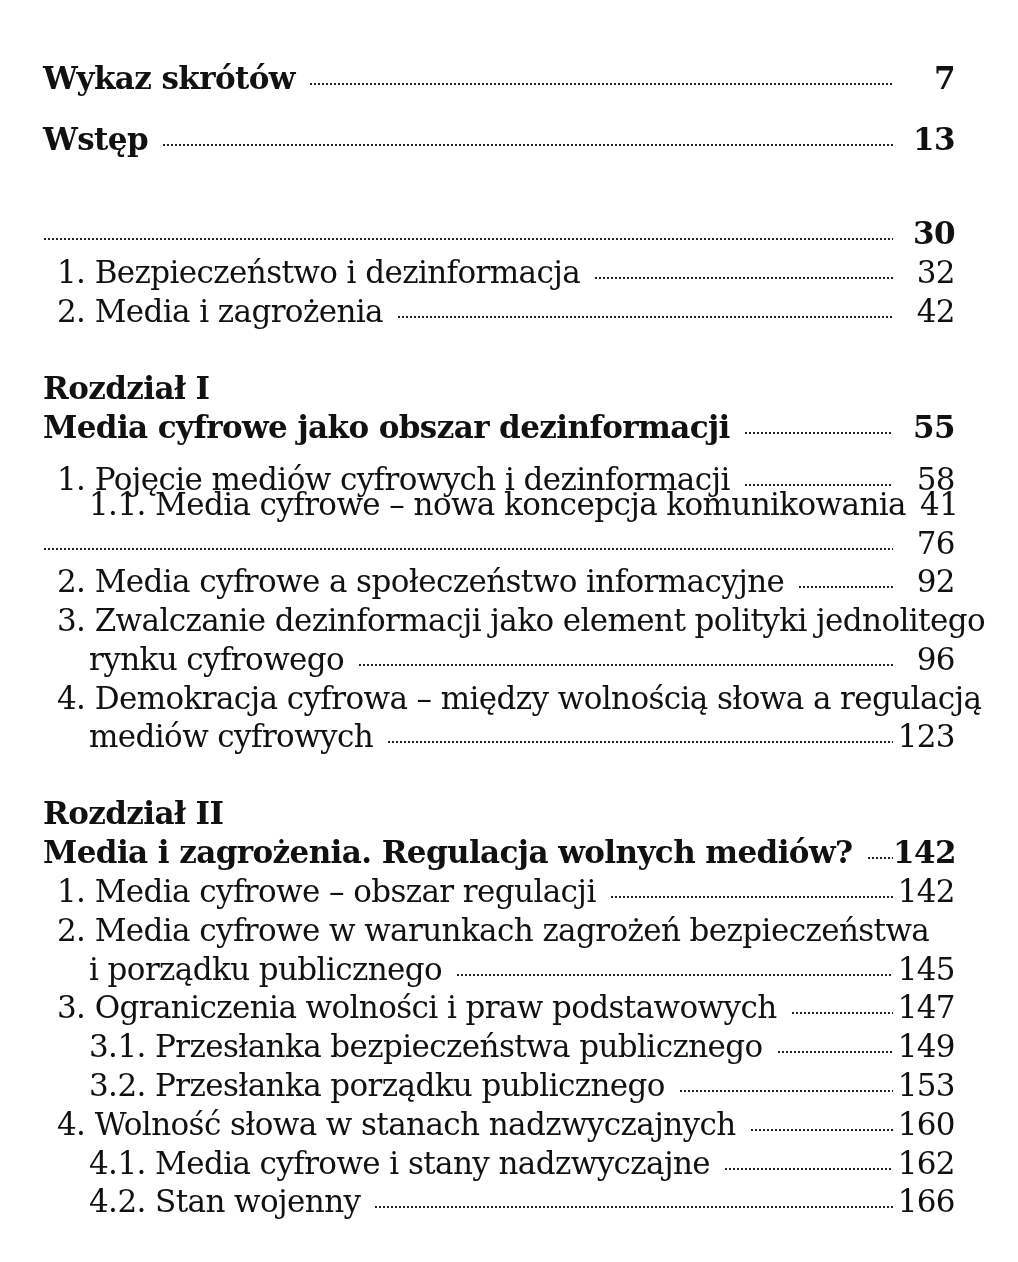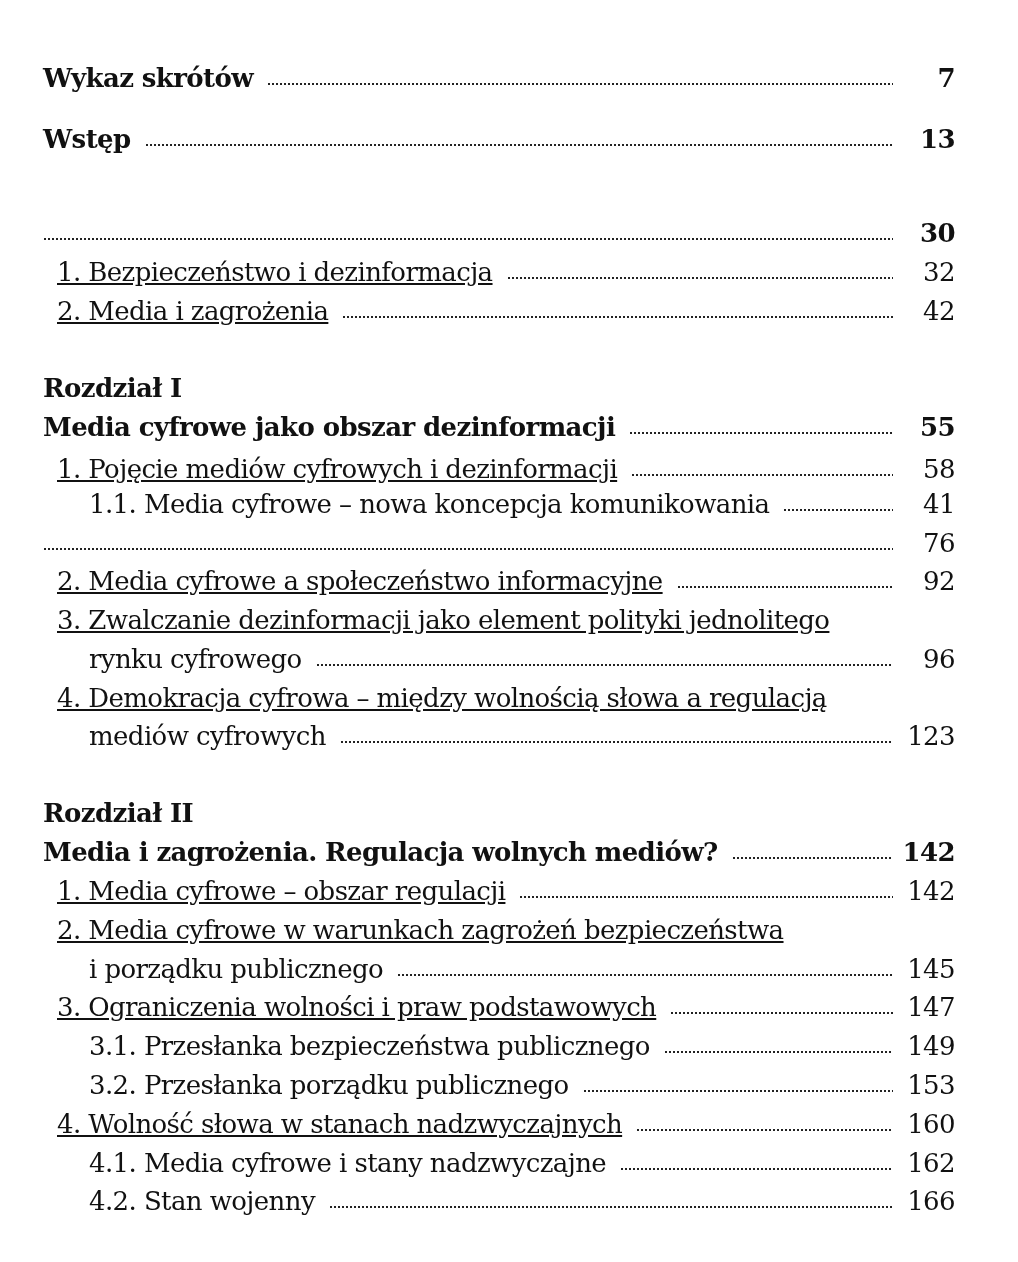--- a/index.html
+++ b/index.html
@@ -4,33 +4,33 @@
 <style>
   html, body { margin: 0; padding: 0; background: #ffffff; }
   body {
     width: 1018px; height: 1262px; position: relative; overflow: hidden;
     font-family: "DejaVu Serif", "Liberation Serif", serif;
     color: #111111;
   }
   .page { position: absolute; left: 43px; top: 0; width: 912px; }
   .row {
     position: absolute; left: 0; width: 912px; height: 38px;
-    display: flex; align-items: flex-end; font-size: 26px; line-height: 30px;
+    display: flex; align-items: flex-end; font-size: 31px; line-height: 30px;
     letter-spacing: -0.6px;
   }
   .row.bold { font-weight: bold; }
   .row .label { white-space: nowrap; padding-right: 14px; }
   .row .dots {
     flex: 1; height: 6px; margin-bottom: 6px;
     background-image: radial-gradient(circle, #222 0.9px, transparent 1.2px);
     background-size: 4px 4px; background-repeat: repeat-x; background-position: left center;
   }
   .row .page-num { width: 62px; text-align: right; white-space: nowrap; }
   .lvl0 { padding-left: 0; }
-  .lvl1 .label { padding-left: 14px; text-decoration: underline; }
+  .lvl1 .label { padding-left: 14px; }
   .lvl2 .label { padding-left: 46px; }
 </style>
 </head>
 <body>
 
 <div class="page">
   <div class="row bold lvl0" style="top:55px">
       <span class="label">Wykaz skrótów</span>
       <span class="dots"></span>
       <span class="page-num">7</span>
@@ -56,21 +56,21 @@
     </div>
 
   <div class="row bold lvl0 nodots" style="top:365px">
       <span class="label">Rozdział I</span>
     </div>
   <div class="row bold lvl0" style="top:404px">
       <span class="label">Media cyfrowe jako obszar dezinformacji</span>
       <span class="dots"></span>
       <span class="page-num">55</span>
     </div>
-  <div class="row lvl1" style="top:446px">
+  <div class="row lvl1" style="top:456px">
       <span class="label">1. Pojęcie mediów cyfrowych i dezinformacji</span>
       <span class="dots"></span>
       <span class="page-num">58</span>
     </div>
   <div class="row lvl2" style="top:481px">
       <span class="label">1.1. Media cyfrowe – nowa koncepcja komunikowania</span>
       <span class="dots"></span>
       <span class="page-num">41</span>
     </div>
   <div class="row lvl2" style="top:520px">

